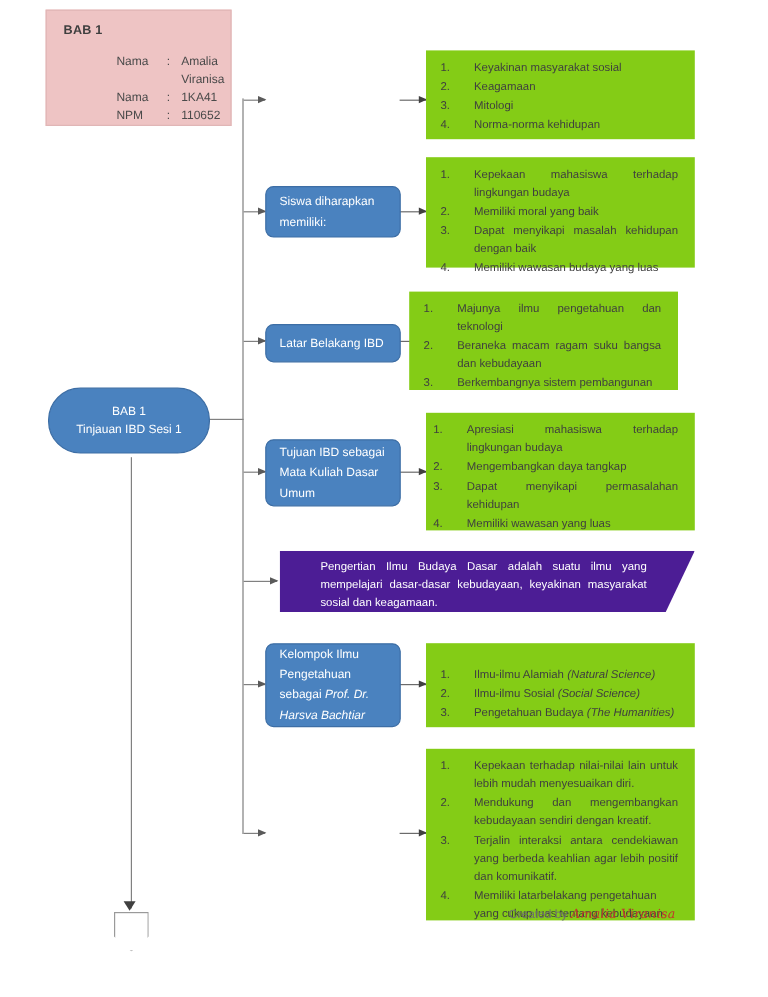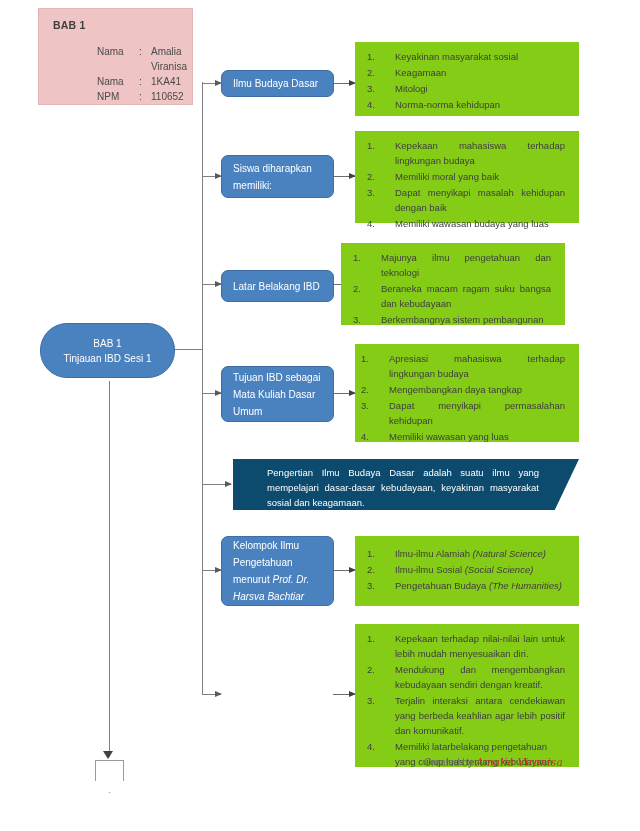--- a/index.html
+++ b/index.html
@@ -65,21 +65,21 @@
   }
   .panel li::before{
     content:counter(li) ".";position:absolute;left:0;top:0;width:22px;
   }
   .panel li:last-child{text-align:left;}
   .it{font-style:italic;}
 
   
   .banner{
     position:absolute;left:233px;top:459px;width:346px;height:51px;
-    background:#0c4a6e;color:#ffffff;font-size:9.5px;line-height:15px;
+    background:#4c1d95;color:#ffffff;font-size:9.5px;line-height:15px;
     box-sizing:border-box;padding:6px 40px 6px 34px;
     clip-path:polygon(0 0,100% 0,93% 100%,0 100%);
     text-align:justify;text-justify:inter-word;
   }
 
   
   .terminator{
     position:absolute;left:95px;top:760px;width:29px;height:33px;
     background:#ffffff;border:1px solid #9a9a9a;box-sizing:border-box;
     clip-path:polygon(0 0,100% 0,100% 62%,50% 100%,0 62%);
@@ -139,23 +139,20 @@
   <div class="mid" style="left:333px;top:284px;width:22px;"></div>
   <div class="mid" style="left:333px;top:393px;width:22px;"></div>
   <div class="mid" style="left:333px;top:570px;width:22px;"></div>
   <div class="mid" style="left:333px;top:694px;width:22px;"></div>
 
   <div class="root">
     <span>BAB 1</span>
     <span>Tinjauan IBD Sesi 1</span>
   </div>
 
-  <div class="node" style="left:221px;top:70px;width:113px;height:27px;">
-    <span>Ilmu Budaya Dasar</span>
-  </div>
   <div class="panel" style="left:355px;top:42px;width:224px;height:74px;">
     <ol>
       <li>Keyakinan masyarakat sosial</li>
       <li>Keagamaan</li>
       <li>Mitologi</li>
       <li>Norma-norma kehidupan</li>
     </ol>
   </div>
 
   <div class="node" style="left:221px;top:155px;width:113px;height:43px;">
@@ -196,24 +193,24 @@
     </ol>
   </div>
 
   <div class="banner">
     <span>Pengertian Ilmu Budaya Dasar adalah suatu ilmu yang mempelajari dasar-dasar kebudayaan, keyakinan masyarakat sosial dan keagamaan.</span>
   </div>
 
   <div class="node" style="left:221px;top:536px;width:113px;height:70px;">
     <span>Kelompok Ilmu</span>
     <span>Pengetahuan</span>
-    <span><span>menurut </span><span class="it">Prof. Dr.</span></span>
+    <span><span>sebagai </span><span class="it">Prof. Dr.</span></span>
     <span class="it">Harsva Bachtiar</span>
   </div>
-  <div class="panel" style="left:355px;top:536px;width:224px;height:70px;padding-top:10px;">
+  <div class="panel" style="left:355px;top:536px;width:224px;height:70px;padding-top:19px;">
     <ol>
       <li><span>Ilmu-ilmu Alamiah </span><span class="it">(Natural Science)</span></li>
       <li><span>Ilmu-ilmu Sosial </span><span class="it">(Social Science)</span></li>
       <li><span>Pengetahuan Budaya </span><span class="it">(The Humanities)</span></li>
     </ol>
   </div>
 
   <div class="panel" style="left:355px;top:624px;width:224px;height:143px;">
     <ol>
       <li>Kepekaan terhadap nilai-nilai lain untuk lebih mudah menyesuaikan diri.</li>

